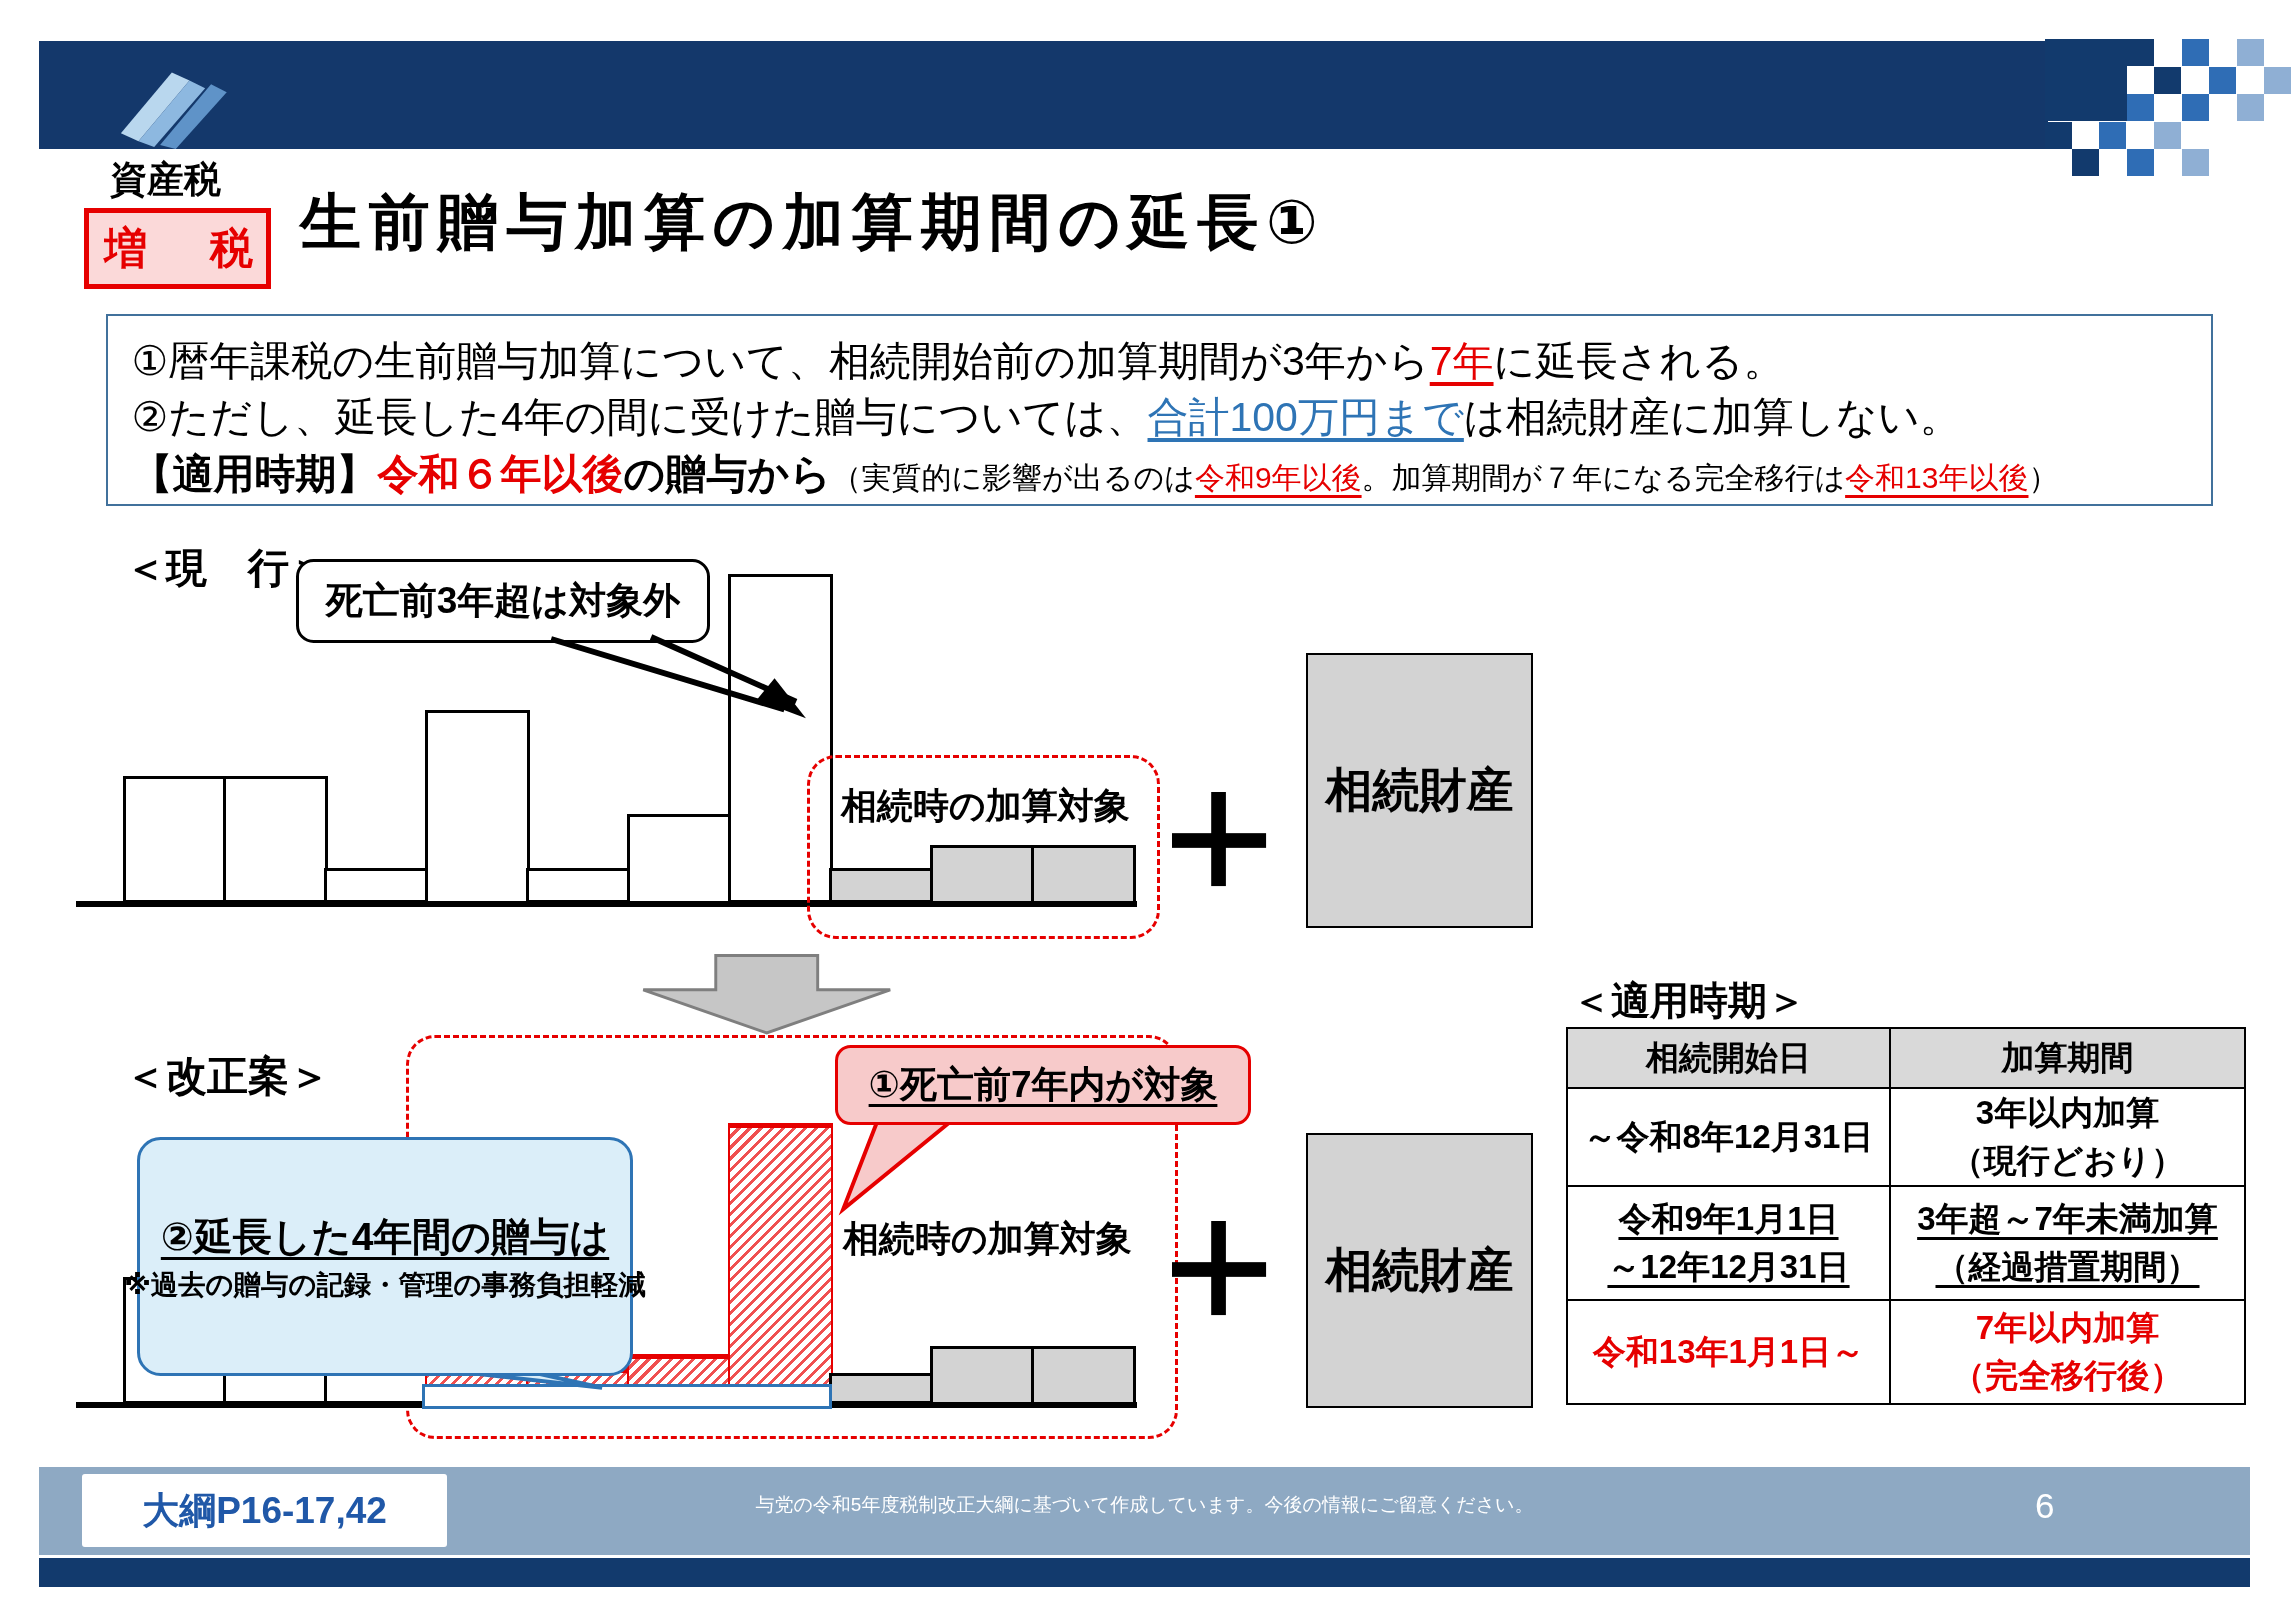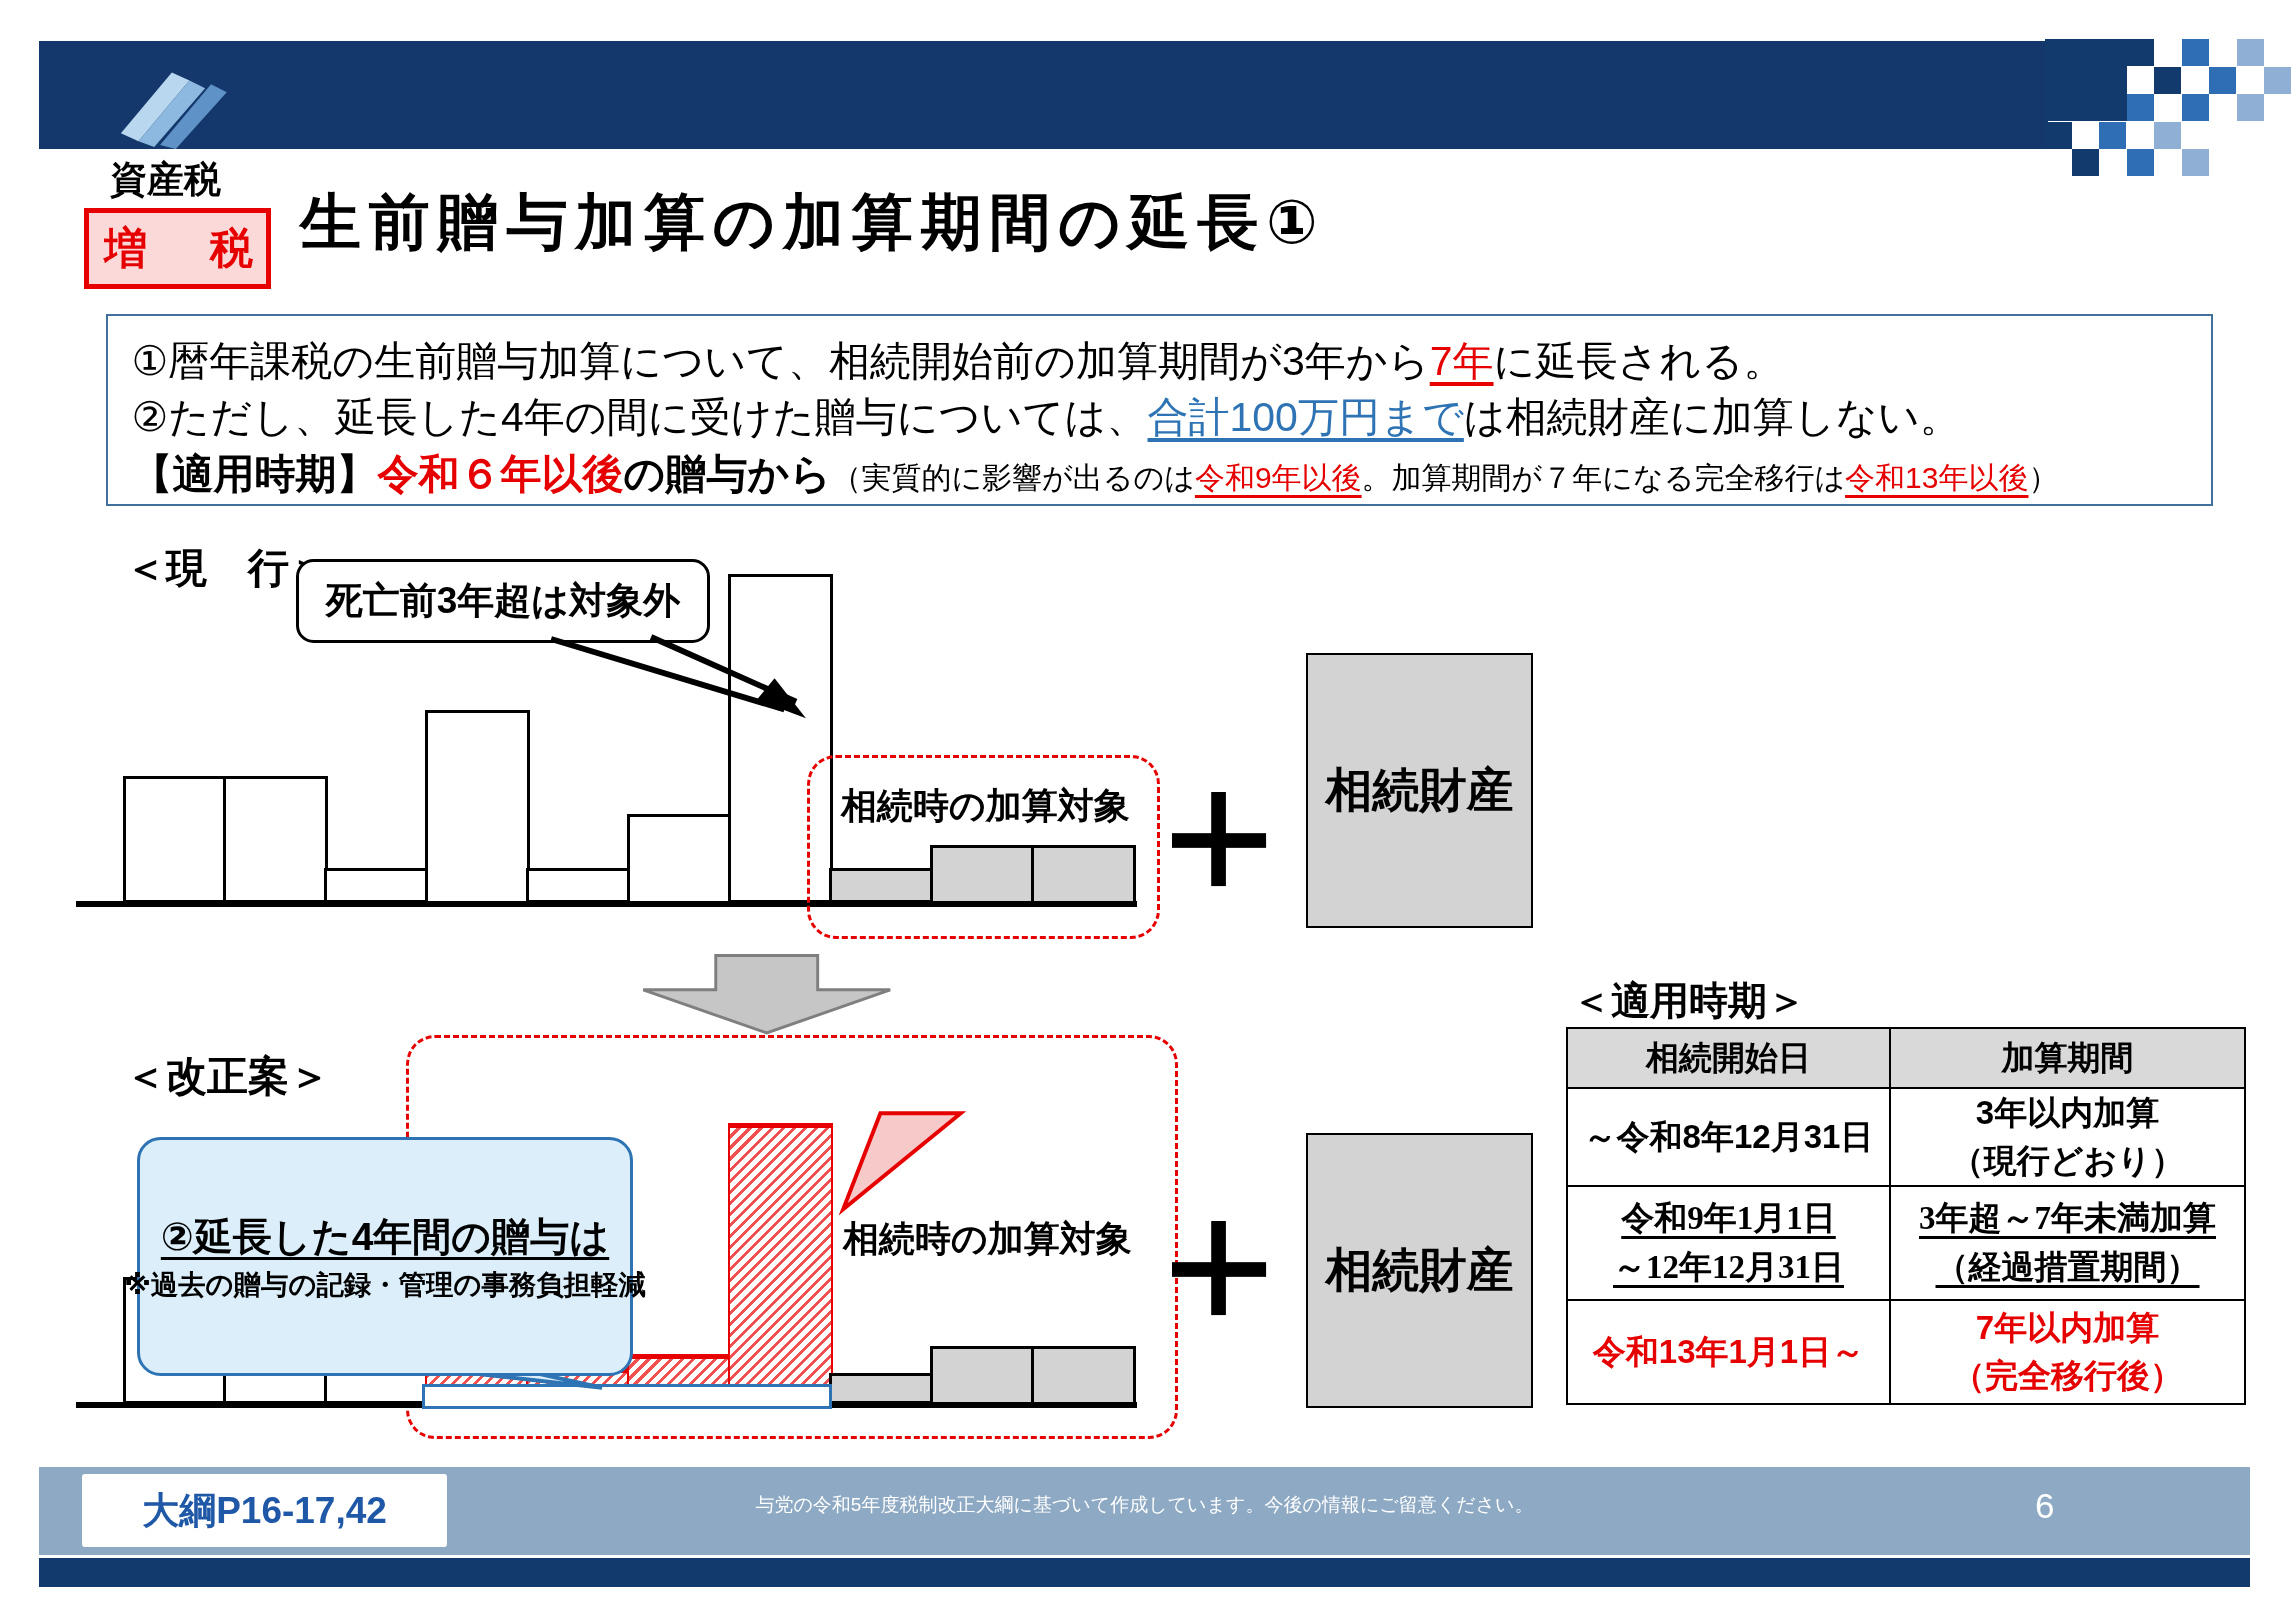--- a/index.html
+++ b/index.html
@@ -42,21 +42,21 @@
   .cb-note{font-size:27.4px;font-weight:600;white-space:nowrap;margin-top:3.9px;}
   .strip{box-sizing:border-box;background:#fff;border:3.9px solid #2e74b5;}
   .estate{background:#d3d3d3;border:2.9px solid #000;display:flex;flex-direction:row;
           align-items:center;justify-content:center;font-size:47px;font-weight:600;line-height:1.5;}
   
   .tbl-title{font-size:39px;font-weight:600;white-space:nowrap;}
   table.app{border-collapse:collapse;table-layout:fixed;}
   table.app td,table.app th{border:2.9px solid #000;text-align:center;vertical-align:middle;
         font-size:33px;line-height:1.45;font-weight:600;padding:0 5.9px;}
   table.app th{background:#d9d9d9;font-weight:600;}
-  tr.underline td span{text-decoration:underline;text-underline-offset:6.9px;font-family:Liberation Serif, serif;}
+  tr.underline td span{text-decoration:underline;text-underline-offset:6.9px;}
   tr.red td{color:#e60000;}
   
   .footer-bar{left:39px;top:1467px;width:2211px;height:88px;background:#8ea9c3;}
   .ref-box{left:82px;top:1474px;width:365px;height:73px;background:#fff;border-radius:2.9px;
            display:flex;align-items:center;justify-content:center;color:#2058a8;font-size:37px;font-weight:600;}
   .footer-note{left:39px;top:1492px;width:2211px;text-align:center;color:#fff;font-size:19px;}
   .page-num{left:2035px;top:1486px;color:#fff;font-size:35px;}
   .footer-navy{left:39px;top:1558px;width:2211px;height:29px;background:#123a6d;}
   svg.overlay{position:absolute;left:0;top:0;pointer-events:none;}
 </style>
@@ -158,20 +158,23 @@
     <path d="M562,652 L800,724 M664,650 L812,716" stroke="#000" stroke-width="6" fill="none"></path>
     <polygon points="822,733 772,714 790,692" fill="#000"></polygon>
 
     <polygon points="730,975 834,975 834,1010 908,1010 782,1054 656,1010 730,1010" fill="#c6c6c6" stroke="#7f7f7f" stroke-width="3"></polygon>
 
     <polygon points="898,1136 980,1136 860,1234" fill="#f7caca" stroke="#e60000" stroke-width="4"></polygon>
 
     <polygon points="398,1392 505,1392 614,1416" fill="#dbeef9" stroke="#2e74b5" stroke-width="4"></polygon>
   </svg>
 
+  <div class="abs callout-pink" style="left:835px;top:1045px;width:410px;height:74px">
+    <span>①死亡前7年内が対象</span>
+  </div>
   <div class="abs callout-blue" style="left:137px;top:1137px;width:490px;height:233px">
     <div class="cb-line">②延長した4年間の贈与は</div>
     <div class="cb-note">※過去の贈与の記録・管理の事務負担軽減</div>
   </div>
   <div class="abs estate" style="left:1306px;top:1133px;width:223px;height:271px">
     <span>相続</span>
     <span>財産</span>
   </div>
   <svg class="overlay" width="98" height="98" style="left:1172px;top:1221px" viewBox="0 0 100 100">
     <rect x="0" y="42" width="96" height="15" fill="#000"></rect>

